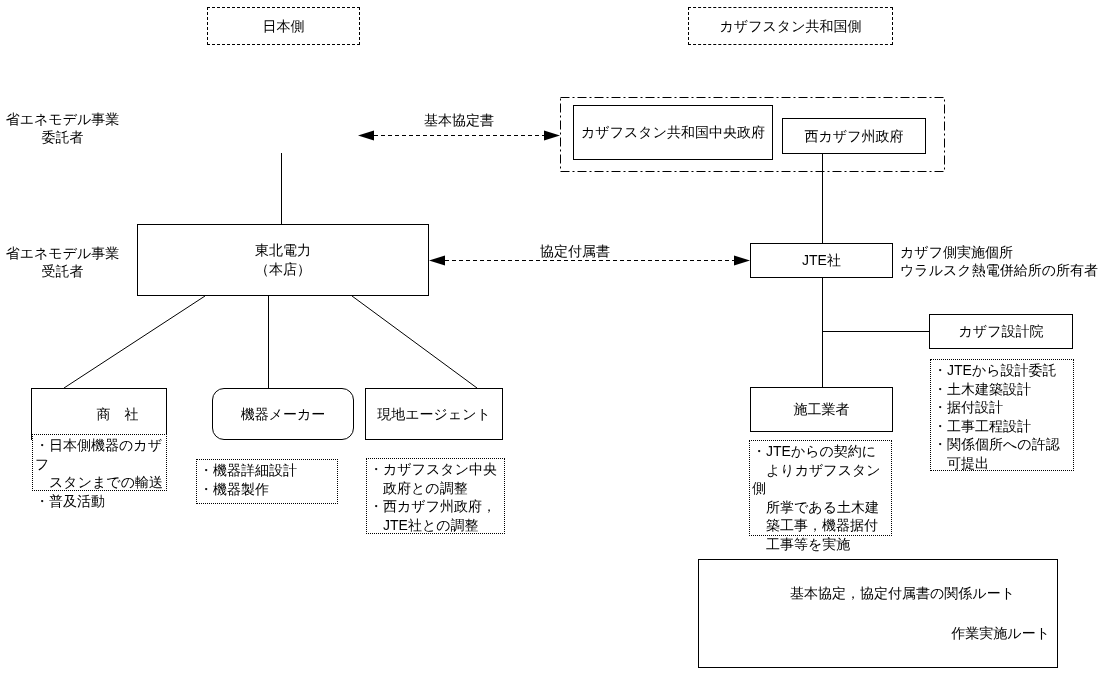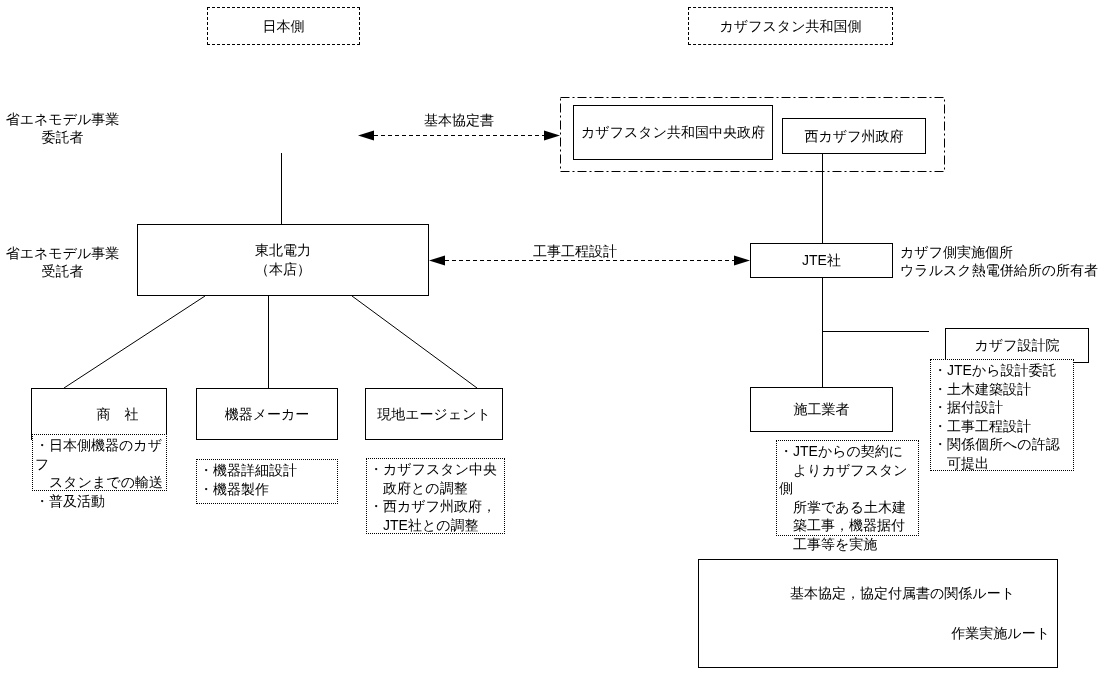--- a/index.html
+++ b/index.html
@@ -47,42 +47,42 @@
   <div class="lbl center" style="left:0px;top:110px;width:125px;">省エネモデル事業
 委託者</div>
   <div class="lbl center" style="left:0px;top:244px;width:125px;">省エネモデル事業
 受託者</div>
 
   <div class="box" style="left:573px;top:105px;width:200px;height:55px;">カザフスタン共和国中央政府</div>
   <div class="box" style="left:782px;top:118px;width:144px;height:36px;">西カザフ州政府</div>
   <div class="box" style="left:137px;top:224px;width:292px;height:72px;">東北電力
 （本店）</div>
   <div class="box" style="left:750px;top:243px;width:143px;height:35px;">JTE社</div>
-  <div class="box" style="left:929px;top:328px;width:144px;height:35px;margin-left:16px;">カザフ設計院</div>
+  <div class="box" style="left:929px;top:314px;width:144px;height:35px;">カザフ設計院</div>
   <div class="box" style="left:31px;top:388px;width:136px;height:52px;padding-left:37px;">商　社</div>
-  <div class="box" style="left:196px;top:388px;width:142px;height:52px;">機器メーカー</div>
+  <div class="box" style="left:212px;top:388px;width:142px;height:52px;border-radius:12px;">機器メーカー</div>
   <div class="box" style="left:365px;top:388px;width:138px;height:52px;">現地エージェント</div>
   <div class="box" style="left:750px;top:387px;width:143px;height:45px;">施工業者</div>
 
   <div class="lbl center" style="left:409px;top:111px;width:100px;">基本協定書</div>
-  <div class="lbl center" style="left:525px;top:242px;width:100px;">工事工程設計</div>
+  <div class="lbl center" style="left:525px;top:242px;width:100px;">協定付属書</div>
 
   <div class="lbl" style="left:900px;top:243px;width:206px;">カザフ側実施個所
 ウラルスク熱電併給所の所有者</div>
 
   <div class="note" style="left:32px;top:434px;width:135px;height:57px;">・日本側機器のカザフ
 　スタンまでの輸送
 ・普及活動</div>
   <div class="note" style="left:196px;top:459px;width:142px;height:45px;">・機器詳細設計
 ・機器製作</div>
   <div class="note" style="left:366px;top:458px;width:139px;height:76px;">・カザフスタン中央
 　政府との調整
 ・西カザフ州政府，
 　JTE社との調整</div>
-  <div class="note" style="left:749px;top:440px;width:143px;height:96px;margin-left:27px;">・JTEからの契約に
+  <div class="note" style="left:749px;top:440px;width:143px;height:96px;">・JTEからの契約に
 　よりカザフスタン側
 　所掌である土木建
 　築工事，機器据付
 　工事等を実施</div>
   <div class="note" style="left:930px;top:359px;width:144px;height:112px;">・JTEから設計委託
 ・土木建築設計
 ・据付設計
 ・工事工程設計
 ・関係個所への許認
 　可提出</div>

